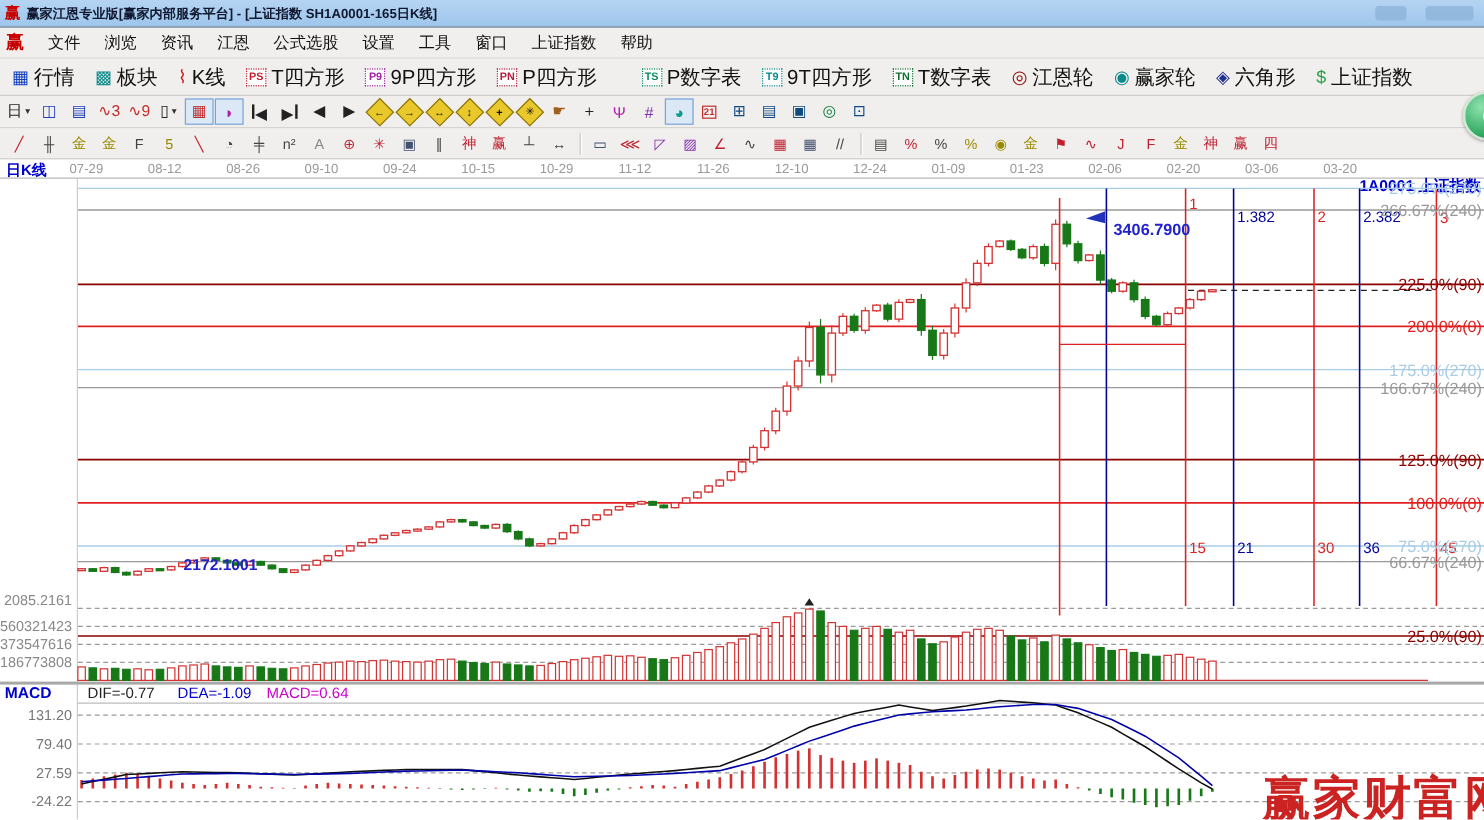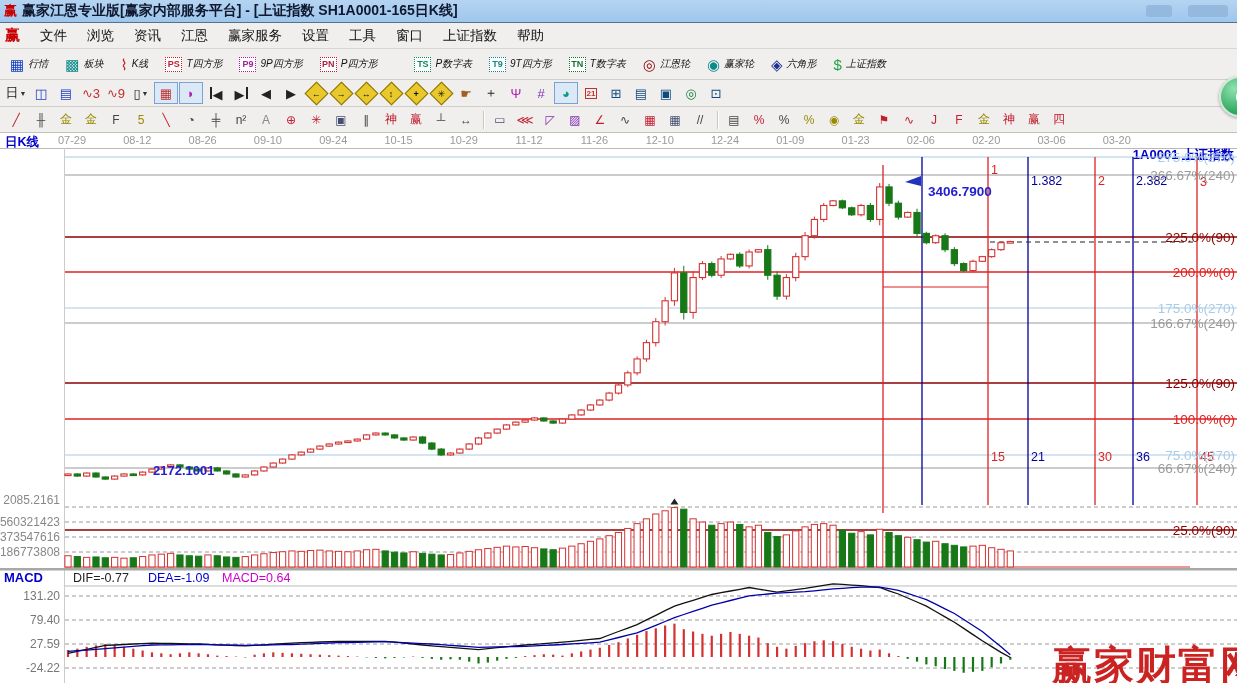--- a/index.html
+++ b/index.html
@@ -2,33 +2,33 @@
 <html><head>
 <meta charset="utf-8">
 <style>
   html,body{margin:0;padding:0;}
   body{width:1237px;height:683px;overflow:hidden;position:relative;background:#fff;
        font-family:"Liberation Sans","DejaVu Sans",sans-serif;-webkit-font-smoothing:antialiased;}
   
   #titlebar{height:22px;background:linear-gradient(#b5d4f2,#9ec6ec);border-bottom:1px solid #5c7globalsa;
             border-bottom:1px solid #55718f;display:flex;align-items:center;position:relative;}
   #titlebar .logo{color:#c80000;font-weight:bold;font-size:13px;margin:0 5px 0 4px;}
-  #titlebar .title{font-size:14px;color:#101830;font-weight:bold;}
+  #titlebar .title{font-size:11px;color:#101830;font-weight:bold;}
   #titlebar .winbtn{position:absolute;top:5px;height:12px;background:#8fb4da;border-radius:3px;opacity:.8;}
   
   #menubar{height:25px;background:#f0efed;display:flex;align-items:center;border-bottom:1px solid #d8d6d2;}
   #menubar .logo{color:#c80000;font-weight:bold;font-size:15px;margin:0 10px 0 5px;}
   .menu-item{font-size:13.5px;color:#111;padding:3px 10px;cursor:default;}
   
   #featurebar{height:30px;background:#f0efed;display:flex;align-items:center;border-bottom:1px solid #d0cec9;padding-left:6px;}
   .feat{display:flex;align-items:center;margin-right:9px;padding:2px 4px;cursor:default;}
   .feat .fic{font-size:15px;margin-right:4px;line-height:1;}
   .feat .badge{font-size:9px;font-weight:bold;width:15px;height:13px;line-height:13px;text-align:center;
                margin-right:4px;background:#fff;}
-  .feat .flabel{font-size:10px;color:#111;font-style:italic;}
+  .feat .flabel{font-size:17px;color:#111;}
   
   #toolbar-icons{height:26px;background:#f0efed;display:flex;align-items:center;border-bottom:1px solid #d0cec9;padding-left:4px;}
   #toolbar-draw{height:25px;background:#f0efed;display:flex;align-items:center;border-bottom:1px solid #c4c2bd;padding-left:4px;}
   .tbtn{width:22px;height:20px;display:flex;align-items:center;justify-content:center;font-size:13px;
         margin-right:1px;border:1px solid transparent;cursor:default;position:relative;}
   .tbtn.active{border:1px solid #7aa3d4;background:#dbe9f7;}
   .tbtn .arrow{font-size:7px;color:#333;margin-left:1px;}
   .tbtn .mini{font-size:8px;font-weight:bold;border:1px solid currentColor;padding:0 1px;line-height:9px;}
   .diamond{width:15px;height:15px;background:#e8c82a;border:1px solid #8a7410;transform:rotate(45deg);
            display:flex;align-items:center;justify-content:center;}
@@ -54,21 +54,21 @@
   <span class="winbtn" style="left:1146px;width:26px;"></span>
   <span class="winbtn" style="left:1188px;width:40px;"></span>
 </div>
 
 <div id="menubar">
   <span class="logo">赢</span>
 <div class="menu-item">文件</div>
     <div class="menu-item">浏览</div>
     <div class="menu-item">资讯</div>
     <div class="menu-item">江恩</div>
-    <div class="menu-item">赢家服务</div>
+    <div class="menu-item">公式选股</div>
     <div class="menu-item">设置</div>
     <div class="menu-item">工具</div>
     <div class="menu-item">窗口</div>
     <div class="menu-item">上证指数</div>
     <div class="menu-item">帮助</div>
   </div>
 
 <div id="featurebar">
     <div class="feat">
       <span class="fic" style="color: rgb(16, 64, 192);">▦</span>

